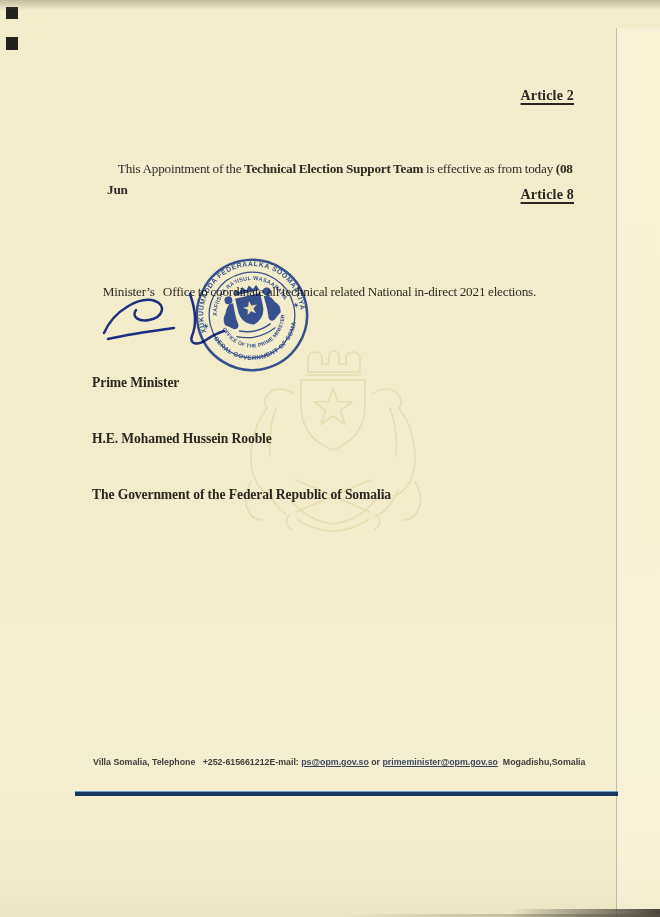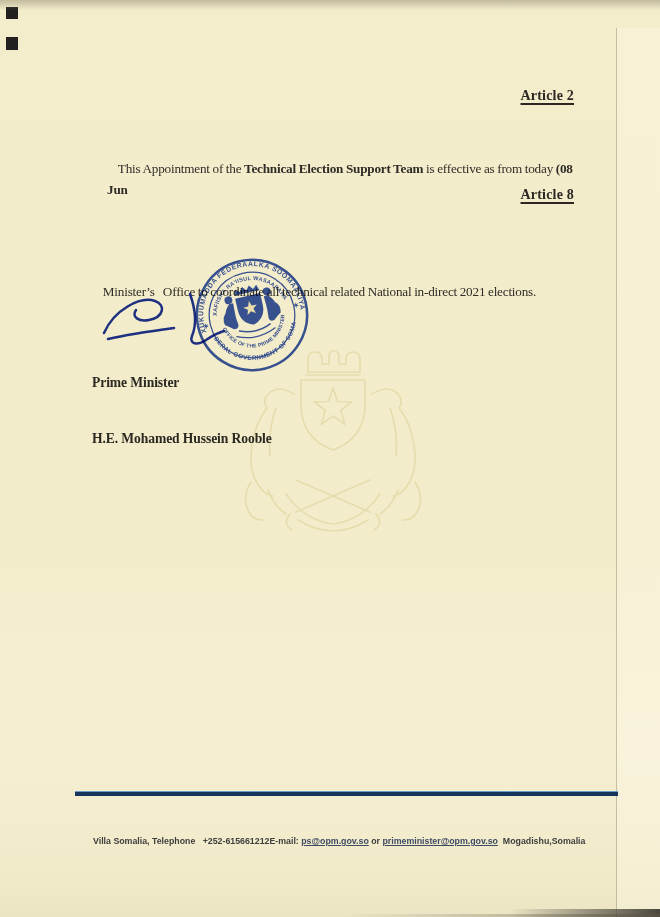--- a/index.html
+++ b/index.html
@@ -38,21 +38,21 @@
     line-height:18.8px; letter-spacing:-.1px; color:#2b2822; white-space:pre; }
 
   .watermark { position:absolute; left:216px; top:342px; width:234px; height:208px; opacity:.85; }
   .signature { position:absolute; left:98px; top:288px; width:135px; height:62px; }
   .seal { position:absolute; left:193px; top:256px; width:118px; height:118px;
     mix-blend-mode:multiply; opacity:.93; transform:rotate(-13deg); }
   .seal text { font-family:"Liberation Sans", sans-serif; font-weight:bold; fill:#2a49ad; }
 
   .footer-line { position:absolute; left:75px; top:791px; width:543px; height:4.6px;
     background:linear-gradient(180deg,#6f9bc8 0 26%, #17365d 26% 100%); }
-  .footer-text { position:absolute; left:93px; top:836px; font-family:"Liberation Sans", sans-serif;
+  .footer-text { position:absolute; left:93px; top:757px; font-family:"Liberation Sans", sans-serif;
     font-weight:bold; font-size:8.8px; color:#3e3e3e; white-space:pre; letter-spacing:0; }
   .flink { text-decoration:underline; color:#3d4a63; }
 </style>
 </head>
 <body>
 
 <div class="page">
 
   <div class="scan-mark mark1"></div>
   <div class="scan-mark mark2"></div>
@@ -125,18 +125,19 @@
     <polygon fill="#f6efd5" points="60,45.5 58.2,50.6 52.9,50.7 57.1,53.9 55.6,59.1 60,56 64.4,59.1 62.9,53.9 67.1,50.7 61.8,50.6"></polygon>
     <g fill="none" stroke="#2a49ad" stroke-linecap="round">
       <path stroke-width="1.5" d="M44 73 q16 7 32 0"></path>
       <path stroke-width="1.2" d="M40 78 q20 9 40 0"></path>
     </g>
   </svg>
 
   <div class="name-block">
     <div>Prime Minister</div>
     <div>H.E. Mohamed Hussein Rooble</div>
+    <div>The Government of the Federal Republic of Somalia</div>
   </div>
 
   <div class="footer-line"></div>
   <div class="footer-text"><span>Villa Somalia, Telephone   +252-615661212E-mail: </span><span class="flink">ps@opm.gov.so</span><span> or </span><span class="flink">primeminister@opm.gov.so</span><span>  Mogadishu,Somalia</span></div>
 
 </div>
 
 </body></html>

